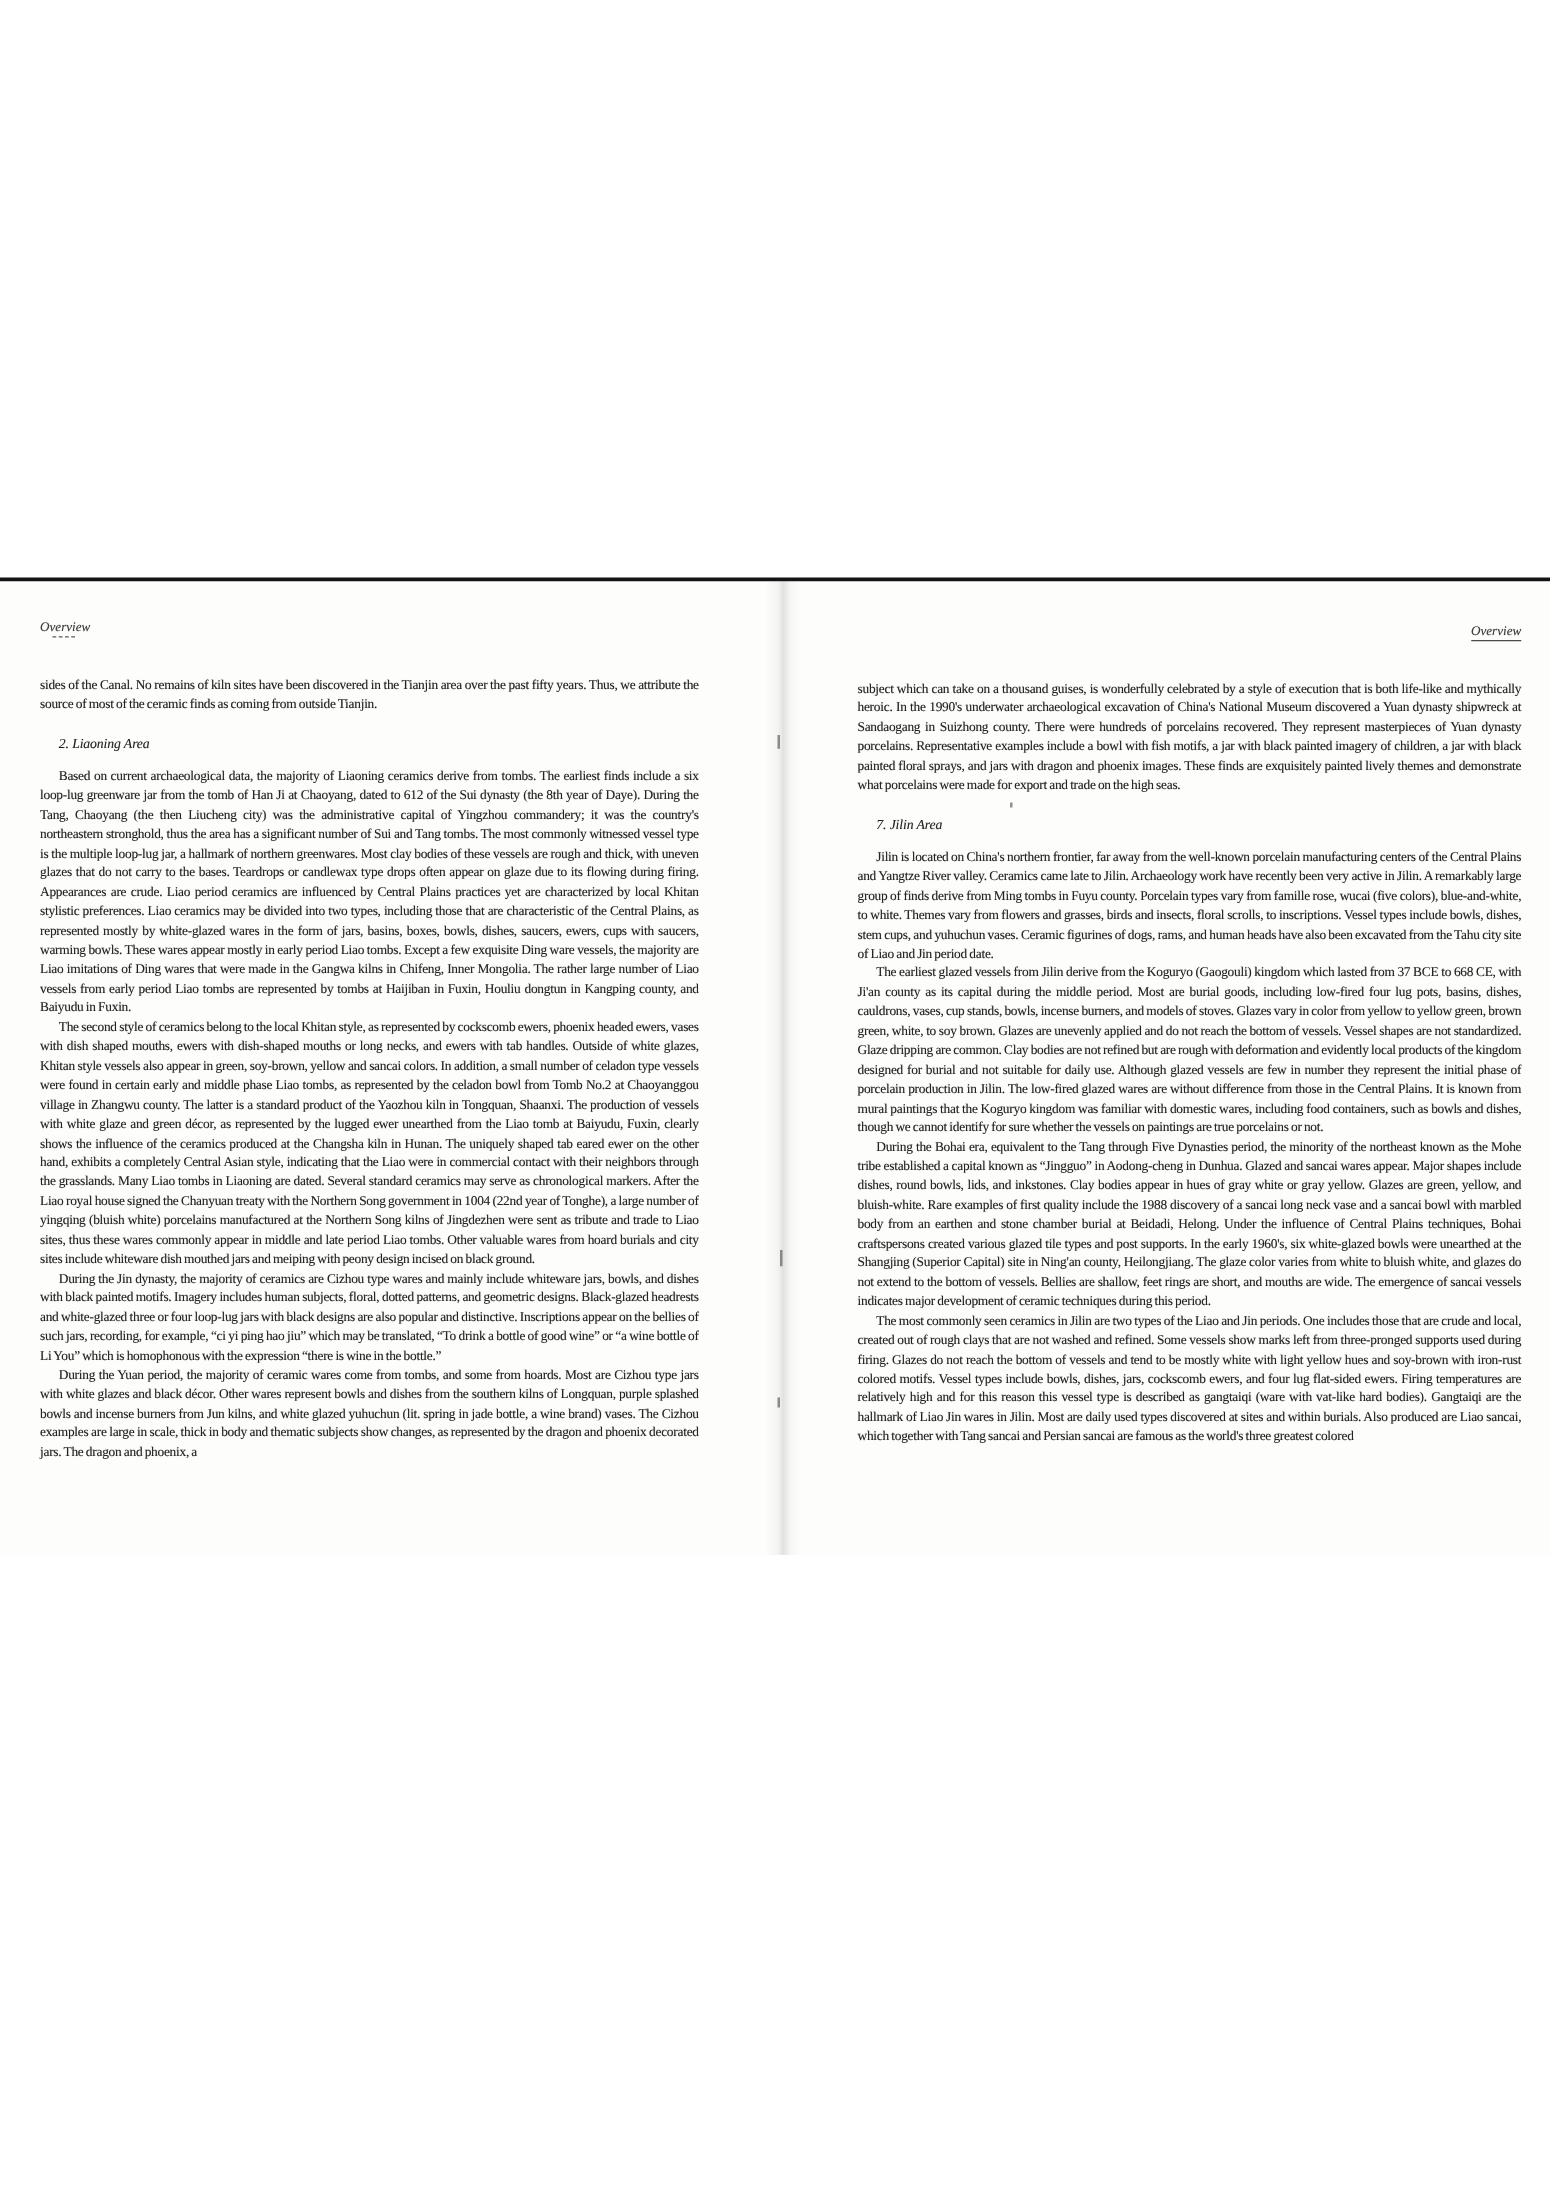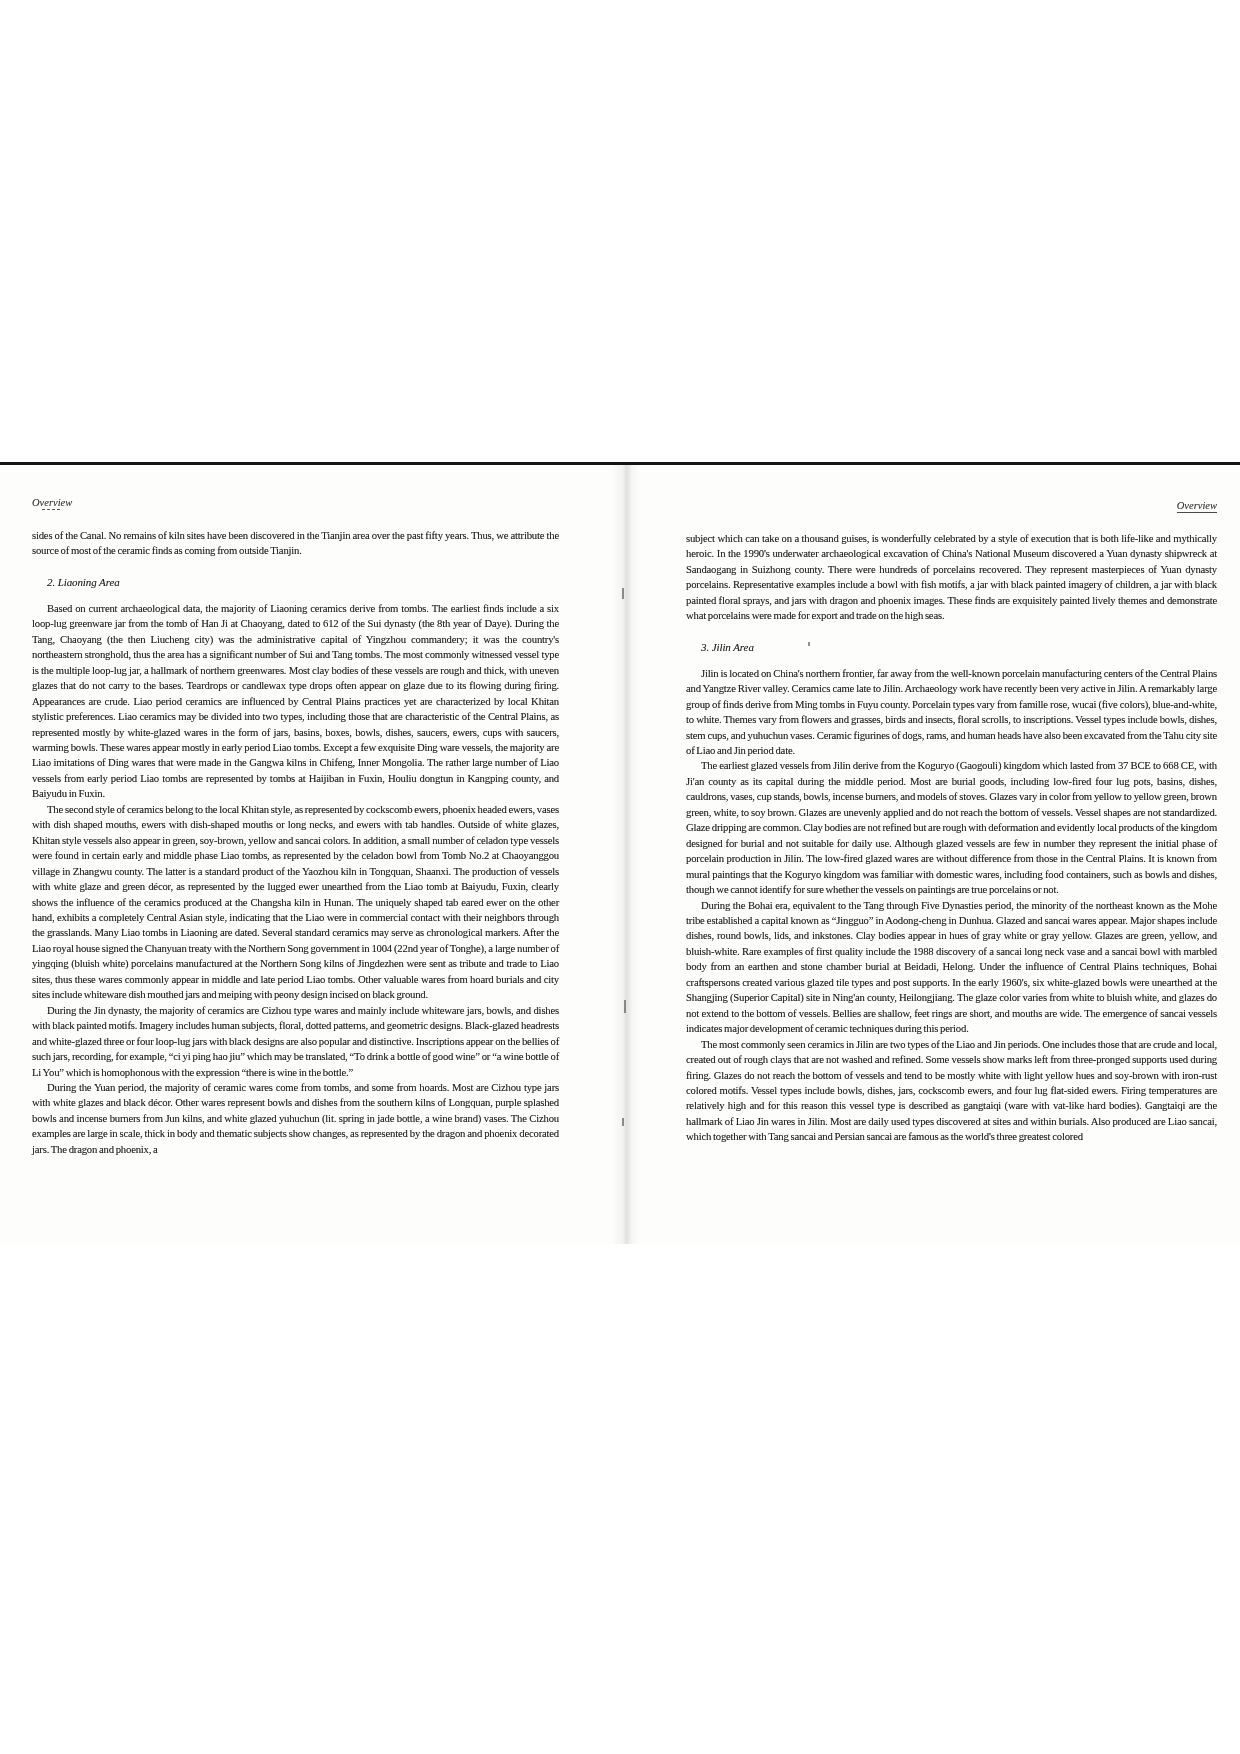--- a/index.html
+++ b/index.html
@@ -67,21 +67,21 @@
   }
 
   .page p {
     margin: 0;
     font-size: 10.7px;
     line-height: 15.45px;
     text-align: justify;
     letter-spacing: -0.2px;
     word-spacing: -0.6px;
   }
-  .page p.opening { margin-top: 16px; }
+  .page p.opening { margin-top: 29px; }
   .page p.indent  { text-indent: 15px; }
 
   .section-heading {
     font-size: 11px;
     font-weight: normal;
     margin: 17px 0 13px 15px;
     letter-spacing: -0.1px;
     font-style: italic;
   }
 
@@ -121,21 +121,21 @@
     <p class="indent">The second style of ceramics belong to the local Khitan style, as represented by cockscomb ewers, phoenix headed ewers, vases with dish shaped mouths, ewers with dish-shaped mouths or long necks, and ewers with tab handles.  Outside of white glazes, Khitan style vessels also appear in green, soy-brown, yellow and sancai colors. In addition, a small number of celadon type vessels were found in certain early and middle phase Liao tombs, as represented by the celadon bowl from Tomb No.2 at Chaoyanggou village in Zhangwu county.  The latter is a standard product of the Yaozhou kiln in Tongquan, Shaanxi.  The production of vessels with white glaze and green décor, as represented by the lugged ewer unearthed from the Liao tomb at Baiyudu, Fuxin, clearly shows the influence of the ceramics produced at the Changsha kiln in Hunan.  The uniquely shaped tab eared ewer on the other hand, exhibits a completely Central Asian style, indicating that the Liao were in commercial contact with their neighbors through the grasslands.  Many Liao tombs in Liaoning are dated. Several standard ceramics may serve as chronological markers. After the Liao royal house signed the Chanyuan treaty with the Northern Song government in 1004 (22nd year of Tonghe), a large number of yingqing (bluish white) porcelains manufactured at the Northern Song kilns of Jingdezhen were sent as tribute and trade to Liao sites, thus these wares commonly appear in middle and late period Liao tombs. Other valuable wares from hoard burials and city sites include whiteware dish mouthed jars and meiping with peony design incised on black ground.</p>
     <p class="indent">During the Jin dynasty, the majority of ceramics are Cizhou type wares and mainly include whiteware jars, bowls, and dishes with black painted motifs.  Imagery includes human subjects, floral, dotted patterns, and geometric designs.  Black-glazed headrests and white-glazed three or four loop-lug jars with black designs are also popular and distinctive.  Inscriptions appear on the bellies of such jars, recording, for example, “ci yi ping hao jiu” which may be translated, “To drink a bottle of good wine” or “a wine bottle of Li You” which is homophonous with the expression “there is wine in the bottle.”</p>
     <p class="indent">During the Yuan period, the majority of ceramic wares come from tombs, and some from hoards.  Most are Cizhou type jars with white glazes and black décor. Other wares represent bowls and dishes from the southern kilns of Longquan, purple splashed bowls and incense burners from Jun kilns, and white glazed yuhuchun (lit. spring in jade bottle, a wine brand) vases.  The Cizhou examples are large in scale, thick in body and thematic subjects show changes, as represented by the dragon and phoenix decorated jars.  The dragon and phoenix, a</p>
   </div>
 
   <div class="page right">
     <div class="running-head">
       <span>Overview</span>
     </div>
     <p class="opening">subject which can take on a thousand guises, is wonderfully celebrated by a style of execution that is both life-like and mythically heroic. In the 1990's underwater archaeological excavation of China's National Museum discovered a Yuan dynasty shipwreck at Sandaogang in Suizhong county.  There were hundreds of porcelains recovered.  They represent masterpieces of Yuan dynasty porcelains.  Representative examples include a bowl with fish motifs, a jar with black painted imagery of children, a jar with black painted floral sprays, and jars with dragon and phoenix images.  These finds are exquisitely painted lively themes and demonstrate what porcelains were made for export and trade on the high seas.</p>
-    <div class="section-heading">3. Jilin Area</div>
+    <div class="section-heading">7. Jilin Area</div>
     <p class="indent">Jilin is located on China's northern frontier, far away from the well-known porcelain manufacturing centers of the Central Plains and Yangtze River valley.  Ceramics came late to Jilin.  Archaeology work have recently been very active in Jilin.  A remarkably large group of finds derive from Ming tombs in Fuyu county.  Porcelain types vary from famille rose, wucai (five colors), blue-and-white, to white. Themes vary from flowers and grasses, birds and insects, floral scrolls, to inscriptions.  Vessel types include bowls, dishes, stem cups, and yuhuchun vases.  Ceramic figurines of dogs, rams, and human heads have also been excavated from the Tahu city site of Liao and Jin period date.</p>
     <p class="indent">The earliest glazed vessels from Jilin derive from the Koguryo (Gaogouli) kingdom which lasted from 37 BCE to 668 CE, with Ji'an county as its capital during the middle period.  Most are burial goods, including low-fired four lug pots, basins, dishes, cauldrons, vases, cup stands, bowls, incense burners, and models of stoves.  Glazes vary in color from yellow to yellow green, brown green, white, to soy brown.  Glazes are unevenly applied and do not reach the bottom of vessels.  Vessel shapes are not standardized. Glaze dripping are common.  Clay bodies are not refined but are rough with deformation and evidently local products of the kingdom designed for burial and not suitable for daily use. Although glazed vessels are few in number they represent the initial phase of porcelain production in Jilin.  The low-fired glazed wares are without difference from those in the Central Plains.  It is known from mural paintings that the Koguryo kingdom was familiar with domestic wares, including food containers, such as bowls and dishes, though we cannot identify for sure whether the vessels on paintings are true porcelains or not.</p>
     <p class="indent">During the Bohai era, equivalent to the Tang through Five Dynasties period, the minority of the northeast known as the Mohe tribe established a capital known as “Jingguo” in Aodong-cheng in Dunhua.  Glazed and sancai wares appear. Major shapes include dishes, round bowls, lids, and inkstones.  Clay bodies appear in hues of gray white or gray yellow.  Glazes are green, yellow, and bluish-white. Rare examples of first quality include the 1988 discovery of a sancai long neck vase and a sancai bowl with marbled body from an earthen and stone chamber burial at Beidadi, Helong. Under the influence of Central Plains techniques, Bohai craftspersons created various glazed tile types and post supports.  In the early 1960's, six white-glazed bowls were unearthed at the Shangjing (Superior Capital) site in Ning'an county, Heilongjiang. The glaze color varies from white to bluish white, and glazes do not extend to the bottom of vessels.  Bellies are shallow, feet rings are short, and mouths are wide. The emergence of sancai vessels indicates major development of ceramic techniques during this period.</p>
     <p class="indent">The most commonly seen ceramics in Jilin are two types of the Liao and Jin periods.  One includes those that are crude and local, created out of rough clays that are not washed and refined. Some vessels show marks left from three-pronged supports used during firing.  Glazes do not reach the bottom of vessels and tend to be mostly white with light yellow hues and soy-brown with iron-rust colored motifs.  Vessel types include bowls, dishes, jars, cockscomb ewers, and four lug flat-sided ewers. Firing temperatures are relatively high and for this reason this vessel type is described as gangtaiqi (ware with vat-like hard bodies). Gangtaiqi are the hallmark of Liao Jin wares in Jilin.  Most are daily used types discovered at sites and within burials. Also produced are Liao sancai, which together with Tang sancai and Persian sancai are famous as the world's three greatest colored</p>
   </div>
 
   <div class="folio left">VI</div>
   <div class="folio right">VII</div>
 
 </div>

